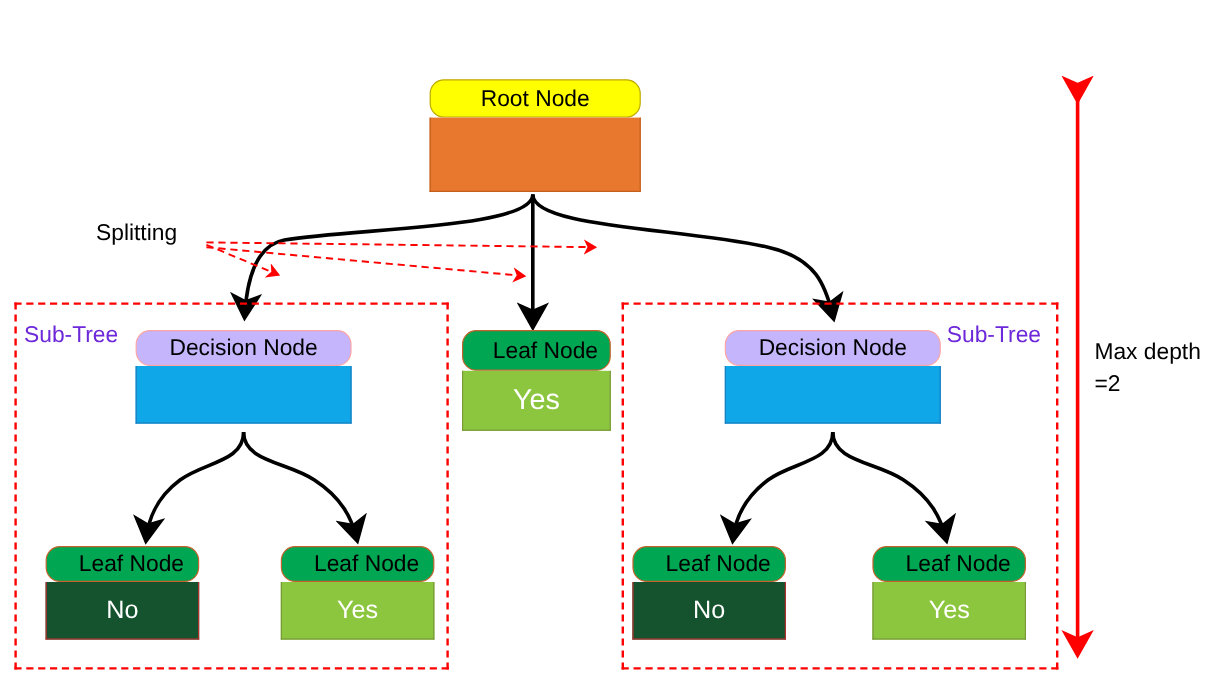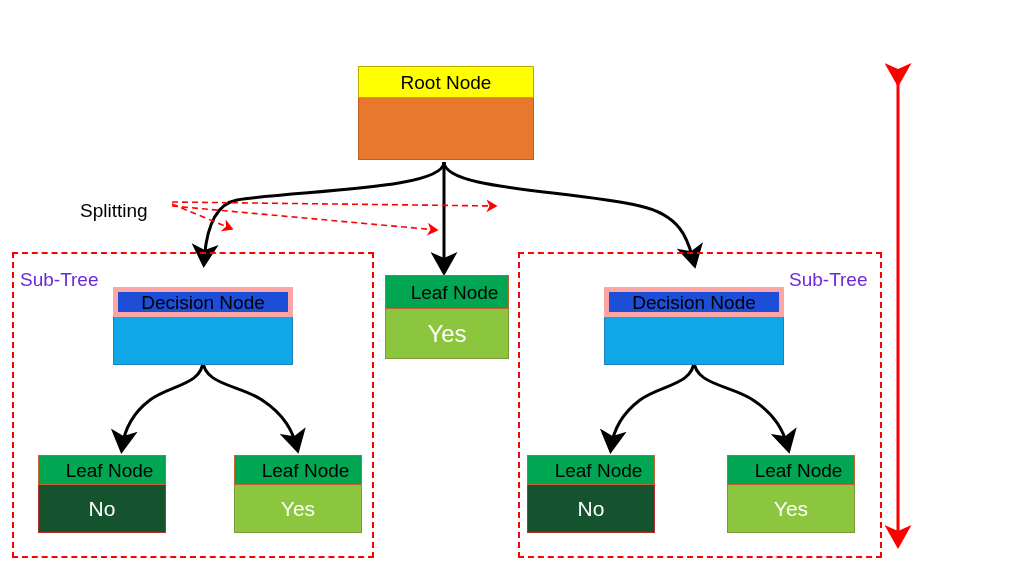--- a/index.html
+++ b/index.html
@@ -43,20 +43,21 @@
   .node-head {
     box-sizing: border-box;
     width: 100%;
     text-align: right;
     font-size: 19px;
     color: #000000;
     line-height: 1.0;
     display: flex;
     align-items: center;
     justify-content: center;
+    border-radius: 12px;
   }
   .node-body {
     box-sizing: border-box;
     width: 100%;
     text-align: left;
     font-size: 21px;
     color: #ffffff;
     display: flex;
     align-items: center;
     justify-content: center;
@@ -68,24 +69,23 @@
     height: 32px;
   }
   .root .node-body {
     background: #E8782D;
     border: 1px solid #C25F1C;
     border-top: none;
     height: 62px;
   }
   
   .decision .node-head {
-    background: #1d4ed8;
-    border: 5px solid #fca5a5;
+    background: #c4b5fd;
+    border: 1px solid #fca5a5;
     height: 30px;
-    margin-top: 12px;
   }
   .decision .node-body {
     background: #0FA7E8;
     border: 1px solid #1C7FC0;
     border-top: none;
     height: 48px;
   }
   
   .leaf .node-head {
     background: #00A651;
@@ -197,20 +197,22 @@
   <div class="node leaf" style="left:527px; top:455px; width:128px;">
     <div class="node-head">Leaf Node</div>
     <div class="node-body no">No</div>
   </div>
 
   <div class="node leaf" style="left:727px; top:455px; width:128px;">
     <div class="node-head">Leaf Node</div>
     <div class="node-body yes">Yes</div>
   </div>
 
-  <div class="annot" style="left:80px; top:200px;">Splitting</div>
+  <div class="annot" style="left:80px; top:184px;">Splitting</div>
 
   <div class="annot red" style="left:20px; top:269px;">Sub-Tree</div>
 
   <div class="annot red" style="left:789px; top:269px;">Sub-Tree</div>
 
+  <div class="annot maxdepth" style="left:912px; top:281px;">Max depth
+=2</div>
 
 </div>
 
 </body></html>

